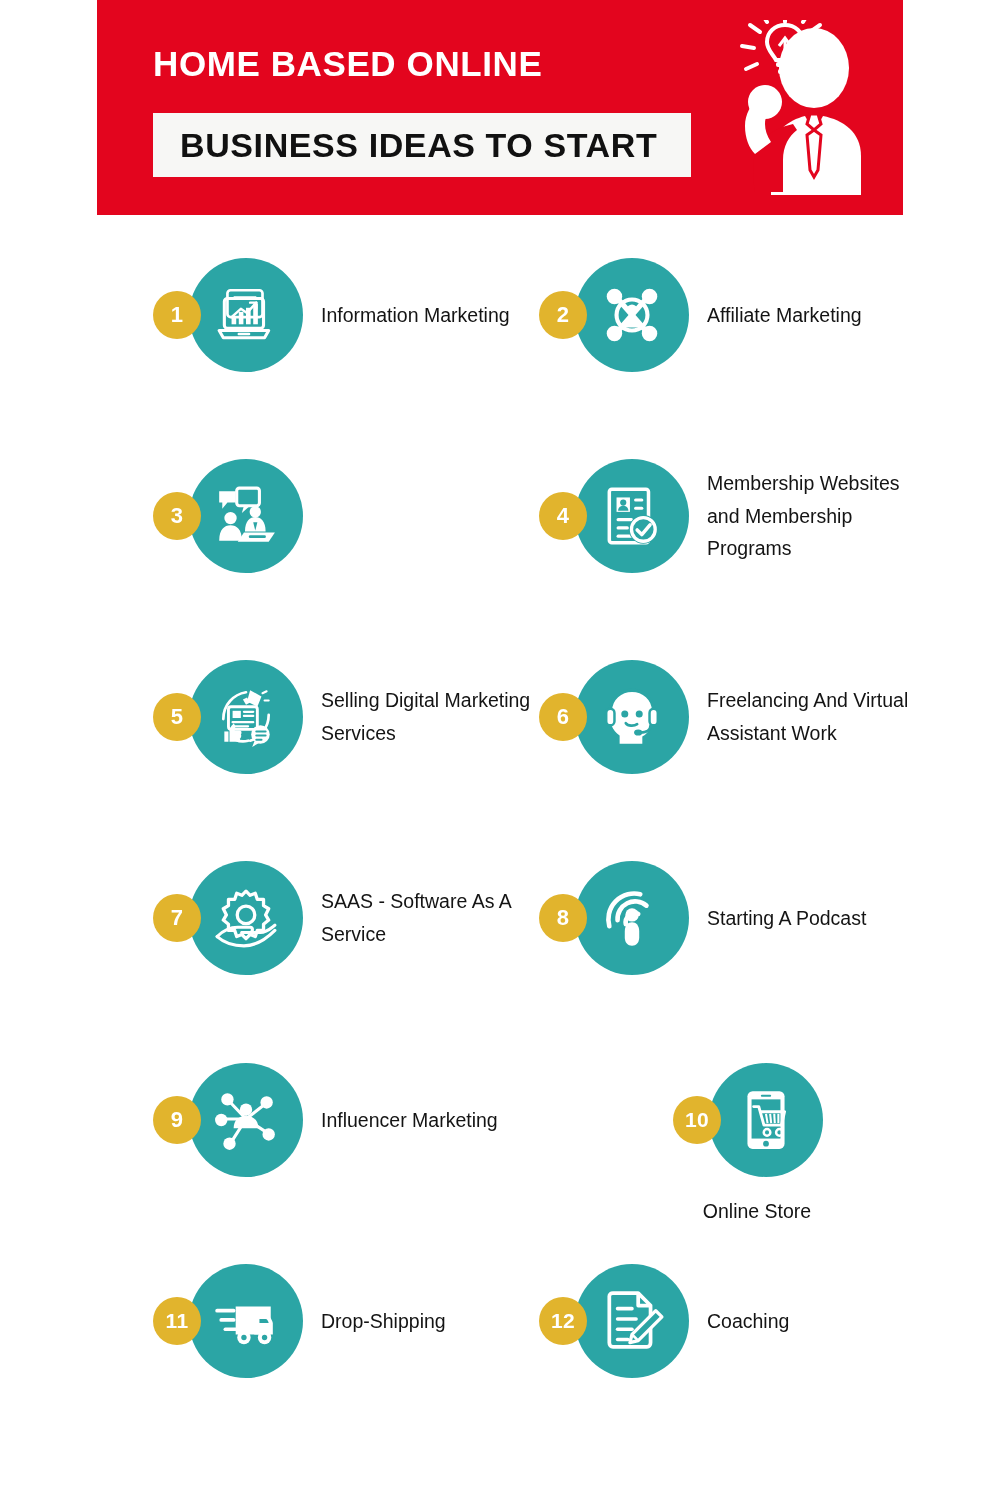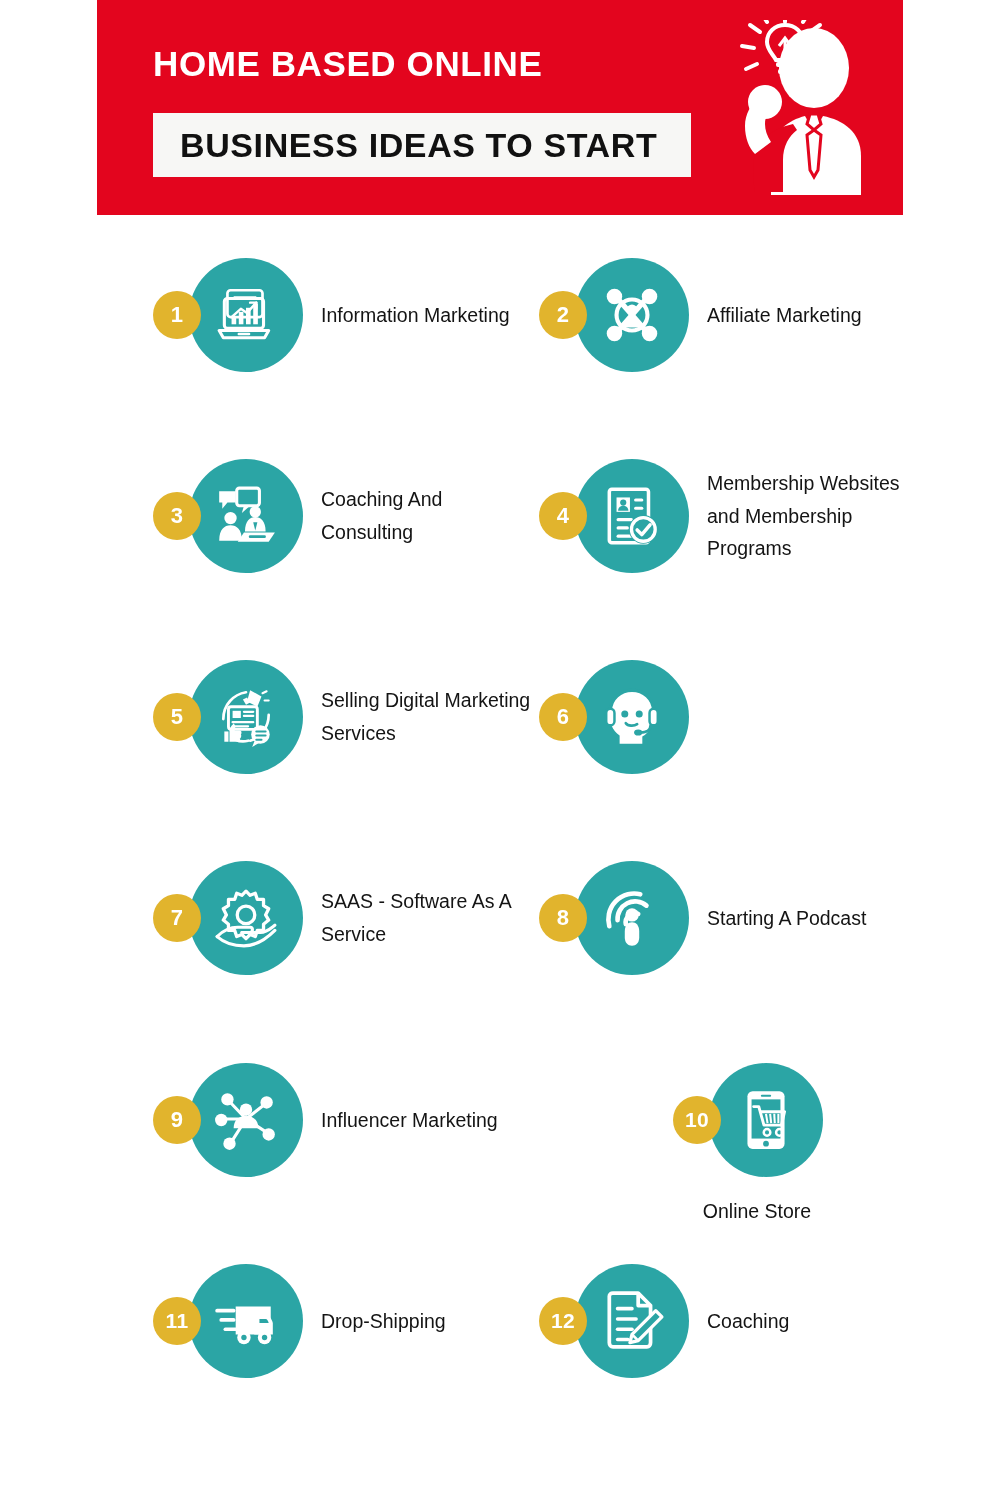--- a/index.html
+++ b/index.html
@@ -267,21 +267,20 @@
               <path d="M6 56 C6 45 11 41 17 41 C23 41 28 45 28 56 Z" fill="#ffffff"></path>
               <circle cx="41" cy="28" r="5.5" fill="#ffffff"></circle>
               <path d="M31 47 C31 37 36 33 41 33 C46 33 51 37 51 47 Z" fill="#ffffff"></path>
               <path d="M39 38 L41 46 L43 38" fill="#2ba5a5"></path>
               <path d="M30 48 H60 L54 57 H24 Z" fill="#ffffff"></path>
               <path d="M36 52 H50" stroke="#2ba5a5" stroke-width="2.6" stroke-linecap="round"></path>
             </svg>
           </div>
           <div class="circle-num">3</div>
         </div>
-        <div class="item-label">Coaching And Consulting</div>
       </div>
 
       <div class="item" style="left:442px; top:244px;">
         <div class="badge-wrap">
           <div class="circle-teal">
             <svg class="icon-svg" viewBox="0 0 64 64" aria-hidden="true">
               <rect x="10" y="6" width="38" height="52" rx="2.5" fill="none" stroke="#ffffff" stroke-width="3.4"></rect>
               <rect x="17" y="14" width="13" height="14" fill="#ffffff"></rect>
               <circle cx="23.5" cy="19" r="3" fill="#2ba5a5"></circle>
               <path d="M18.5 27 C18.5 23.5 21 22 23.5 22 C26 22 28.5 23.5 28.5 27 Z" fill="#2ba5a5"></path>
@@ -341,20 +340,21 @@
               <rect x="49" y="24" width="8" height="16" rx="4" fill="#ffffff" stroke="#2ba5a5" stroke-width="2.4"></rect>
               <circle cx="25" cy="29" r="3.4" fill="#2ba5a5"></circle>
               <circle cx="39" cy="29" r="3.4" fill="#2ba5a5"></circle>
               <path d="M26 38 C28 41 34 41 37 39" fill="none" stroke="#2ba5a5" stroke-width="2.6" stroke-linecap="round"></path>
               <path d="M50 40 C50 46 44 47 40 47" fill="none" stroke="#2ba5a5" stroke-width="2.6" stroke-linecap="round"></path>
               <ellipse cx="38" cy="47" rx="4" ry="3" fill="#2ba5a5"></ellipse>
             </svg>
           </div>
           <div class="circle-num">6</div>
         </div>
+        <div class="item-label">Freelancing And Virtual Assistant Work</div>
       </div>
 
       <div class="item" style="left:56px; top:646px;">
         <div class="badge-wrap">
           <div class="circle-teal">
             <svg class="icon-svg" viewBox="0 0 64 64" aria-hidden="true">
               <g fill="none" stroke="#ffffff" stroke-width="3.2" stroke-linejoin="round">
                 <path d="M32 6 L36 10 L41 8 L43 14 L49 14 L49 20 L54 23 L51 29 L54 34 L49 38 L49 44 L43 44 L41 50 L36 48 L32 52 L28 48 L23 50 L21 44 L15 44 L15 38 L10 34 L13 29 L10 23 L15 20 L15 14 L21 14 L23 8 L28 10 Z"></path>
               </g>
               <circle cx="32" cy="29" r="8.5" fill="#2ba5a5" stroke="#ffffff" stroke-width="3.2"></circle>

